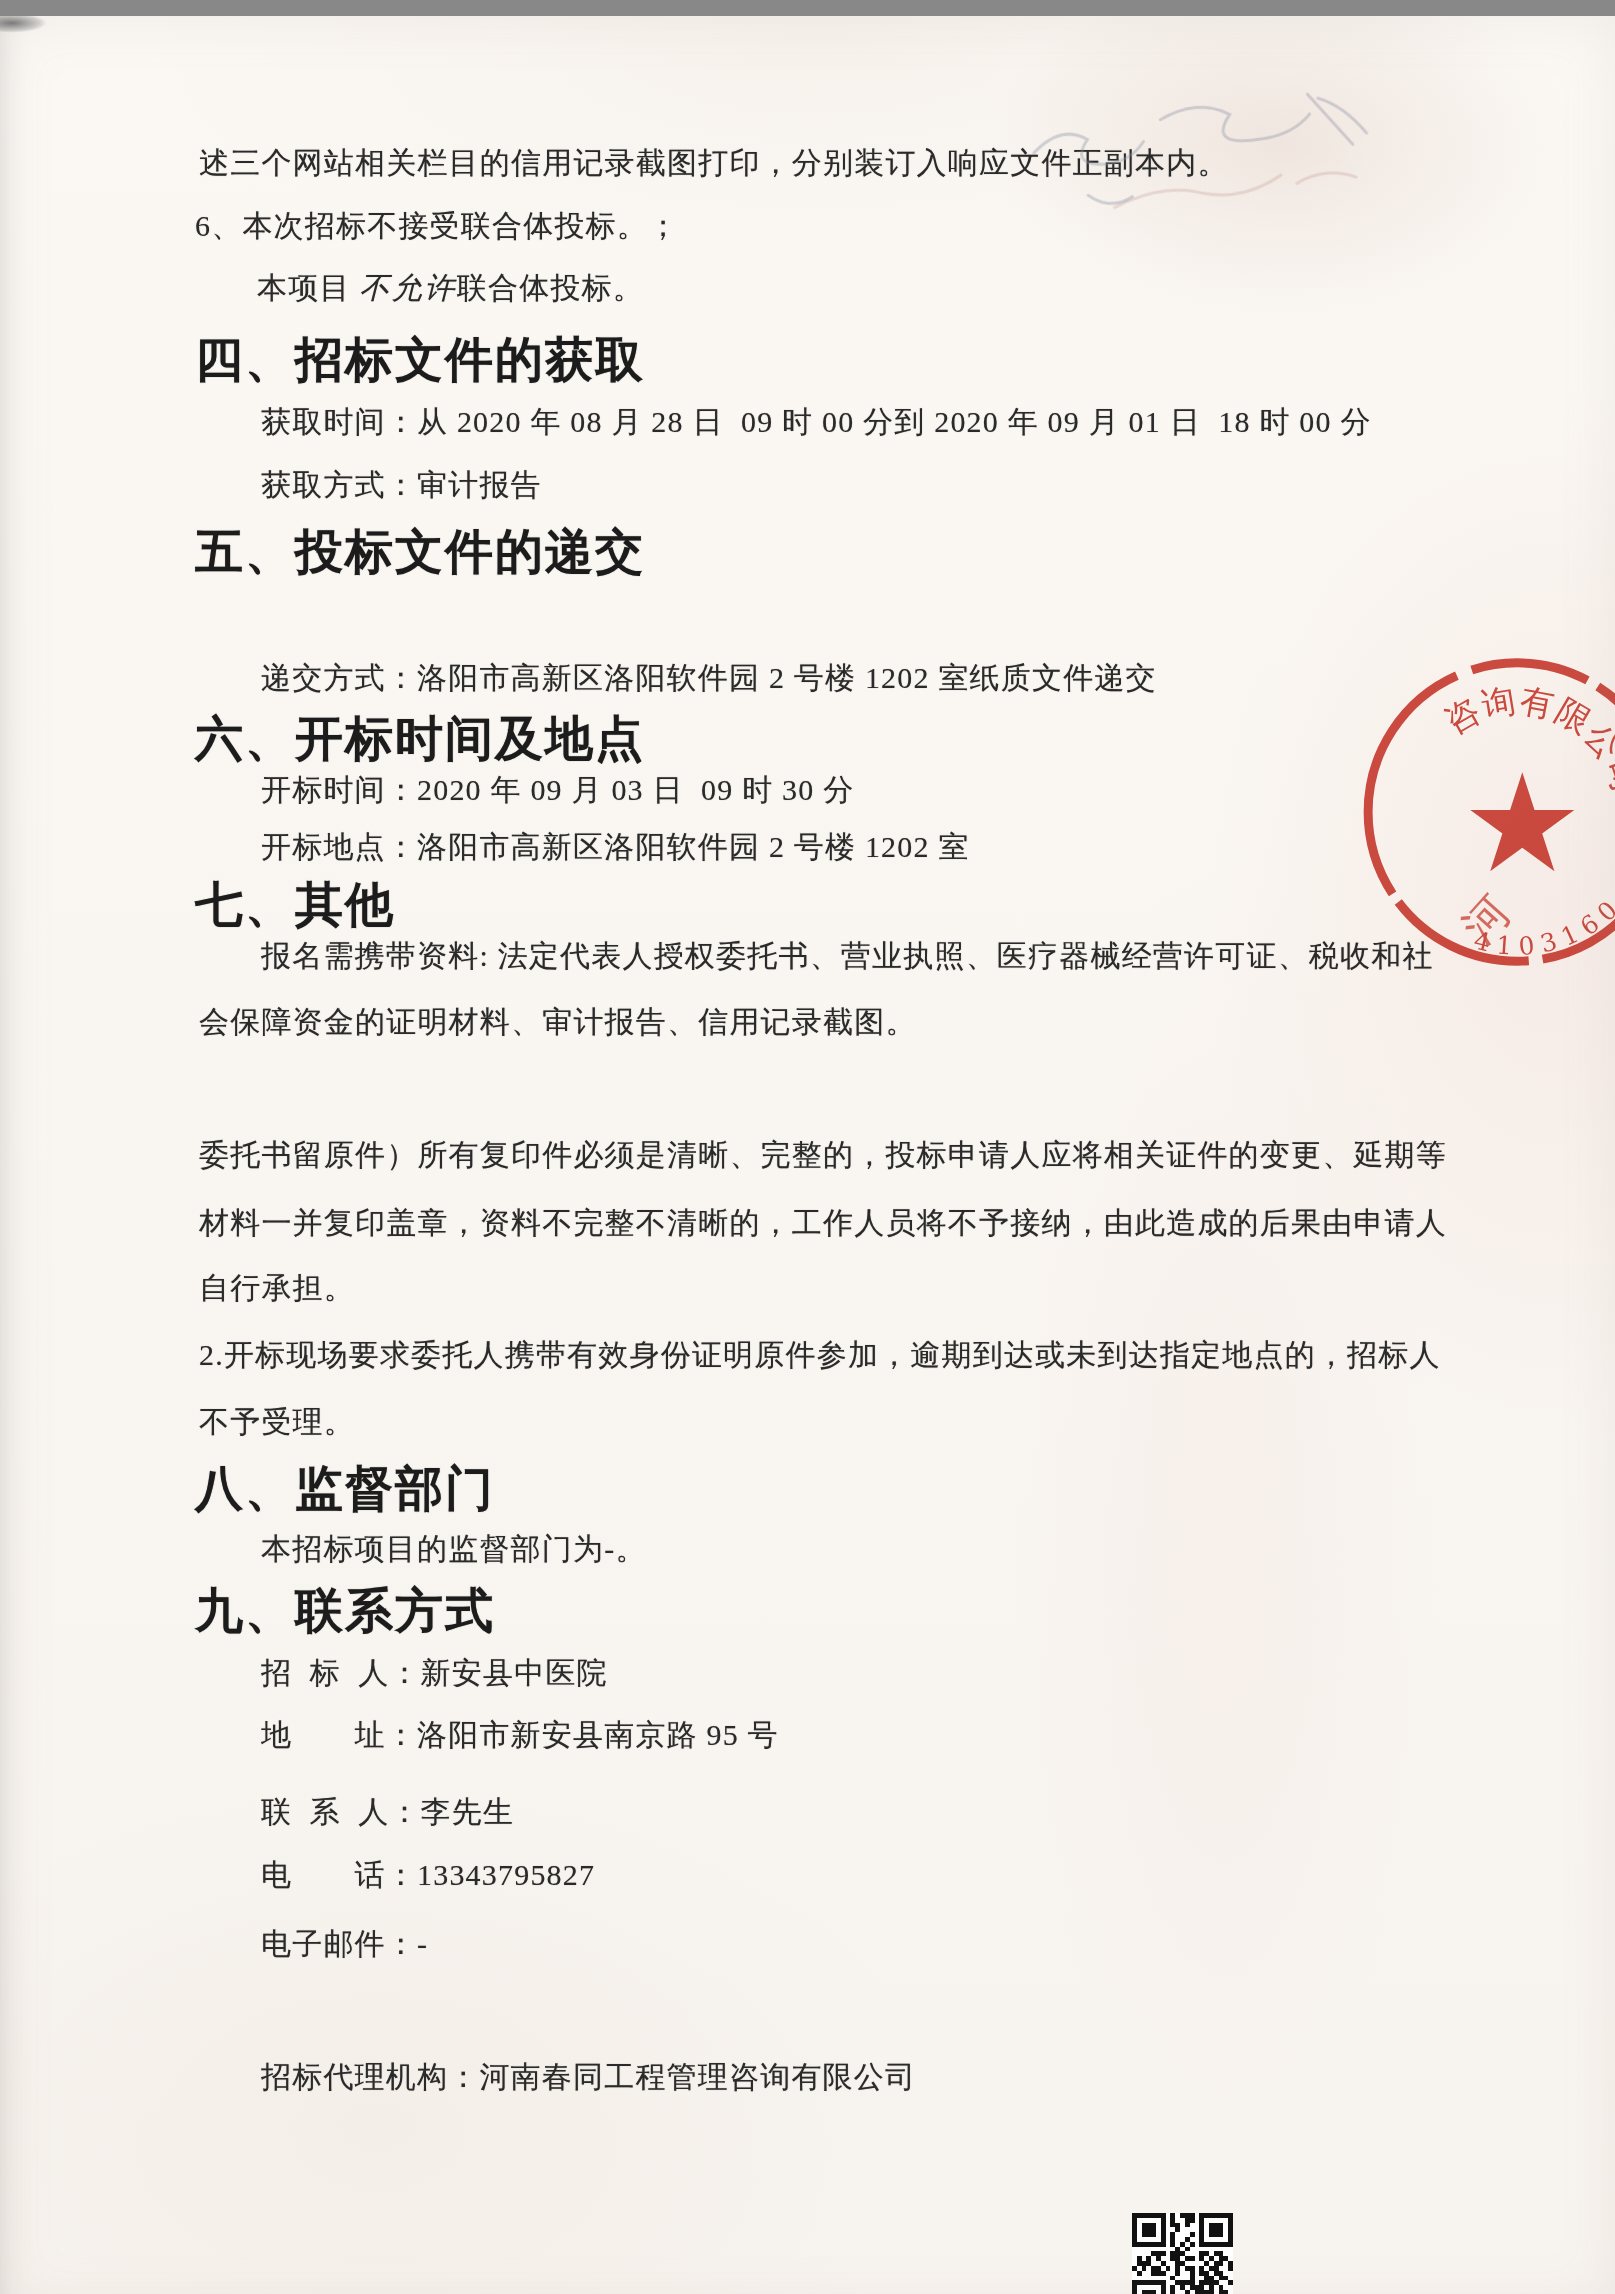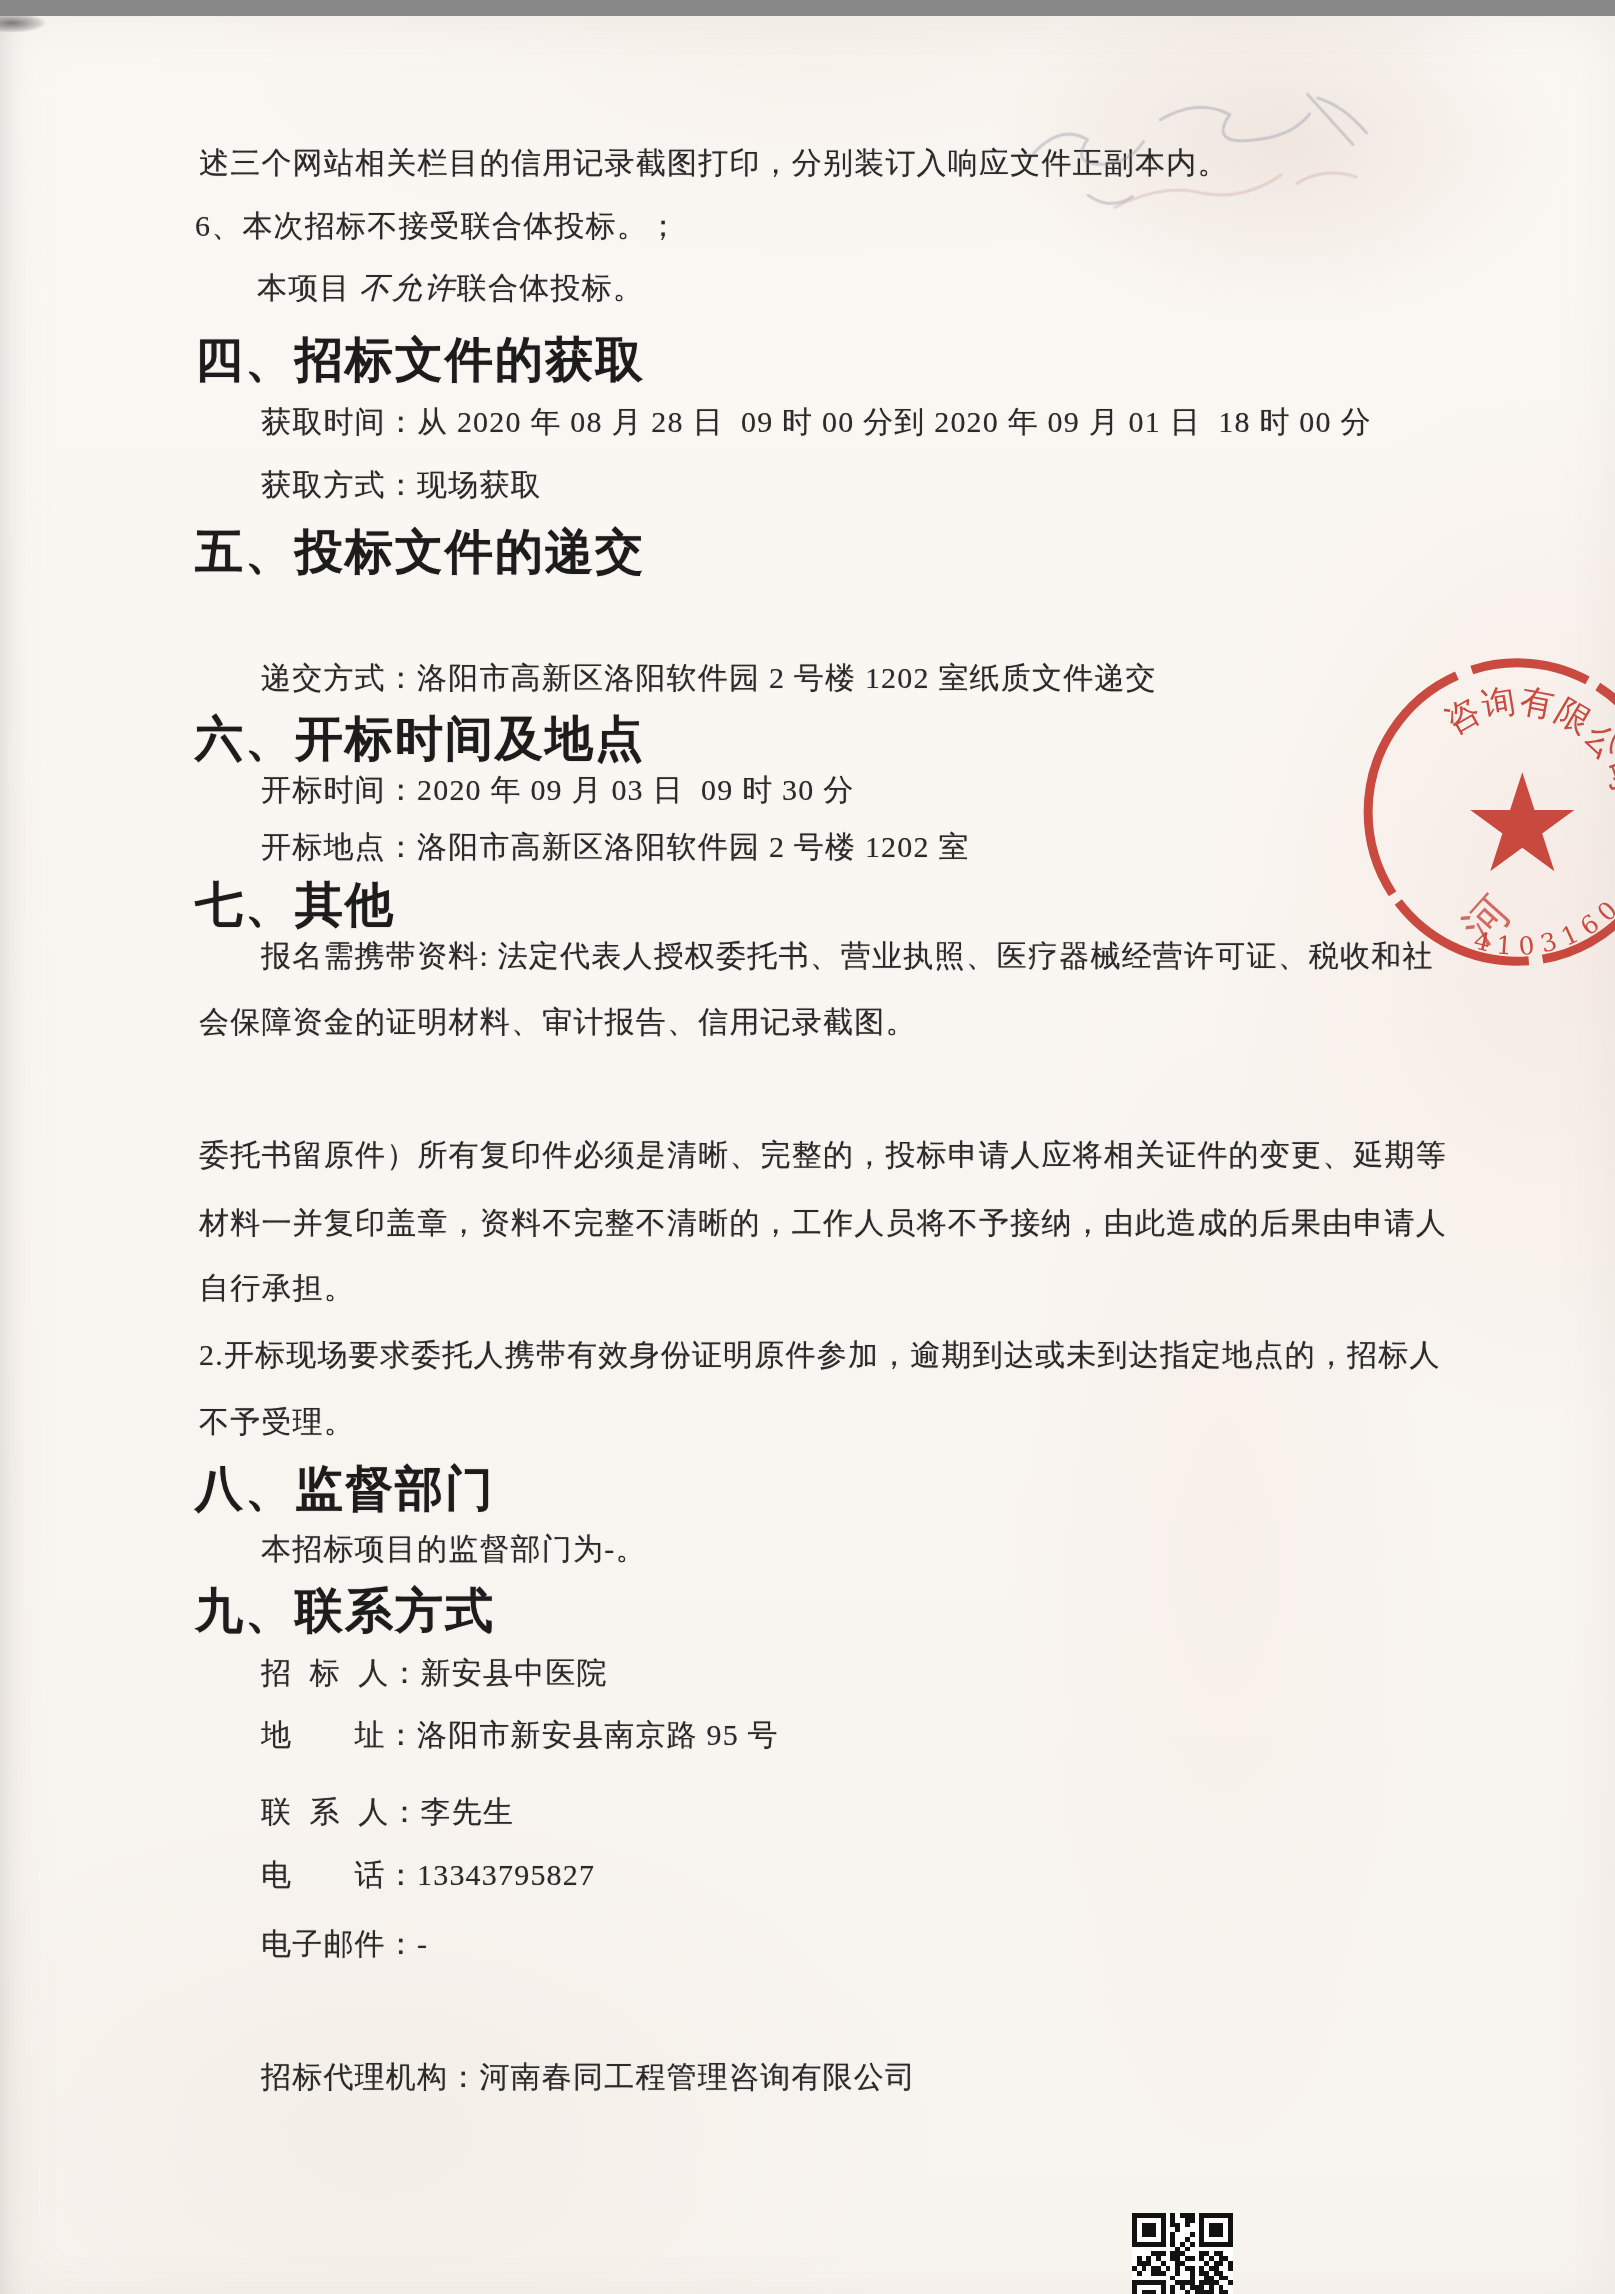--- a/index.html
+++ b/index.html
@@ -42,21 +42,21 @@
 <div class="page">
 
   <div class="corner-mark"></div>
 
   <div class="ln b" style="top:127px;left:199px">述三个网站相关栏目的信用记录截图打印，分别装订入响应文件正副本内。</div>
   <div class="ln b" style="top:190px;left:195px">6、本次招标不接受联合体投标。；</div>
   <div class="ln b" style="top:252px;left:257px"><span>本项目 </span><span class="it">不允许</span><span>联合体投标。</span></div>
 
   <div class="ln h" style="top:312px;left:195px">四、招标文件的获取</div>
   <div class="ln b" style="top:386px;left:261px">获取时间：从 2020 年 08 月 28 日  09 时 00 分到 2020 年 09 月 01 日  18 时 00 分</div>
-  <div class="ln b" style="top:449px;left:261px">获取方式：现场获取</div>
+  <div class="ln b" style="top:449px;left:261px">获取方式：审计报告</div>
 
   <div class="ln h" style="top:504px;left:195px">五、投标文件的递交</div>
   <div class="ln b" style="top:642px;left:261px">递交方式：洛阳市高新区洛阳软件园 2 号楼 1202 室纸质文件递交</div>
 
   <div class="ln h" style="top:691px;left:195px">六、开标时间及地点</div>
   <div class="ln b" style="top:754px;left:261px">开标时间：2020 年 09 月 03 日  09 时 30 分</div>
   <div class="ln b" style="top:811px;left:261px">开标地点：洛阳市高新区洛阳软件园 2 号楼 1202 室</div>
 
   <div class="ln h" style="top:857px;left:195px">七、其他</div>
   <div class="ln b" style="top:920px;left:261px">报名需携带资料: 法定代表人授权委托书、营业执照、医疗器械经营许可证、税收和社</div>

